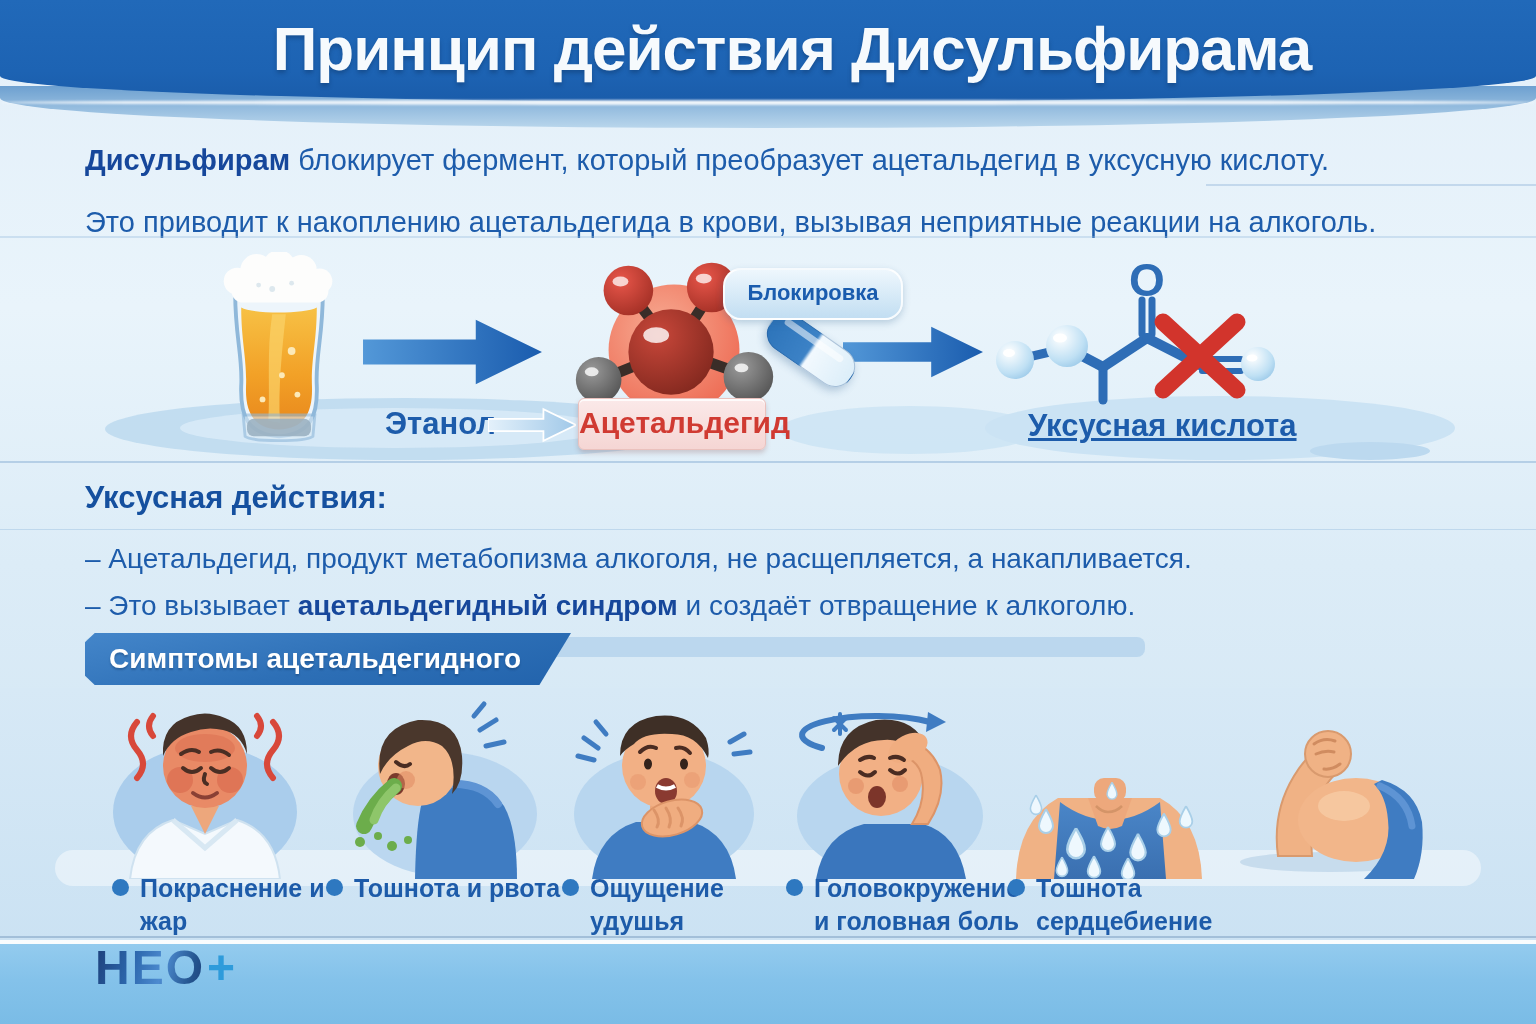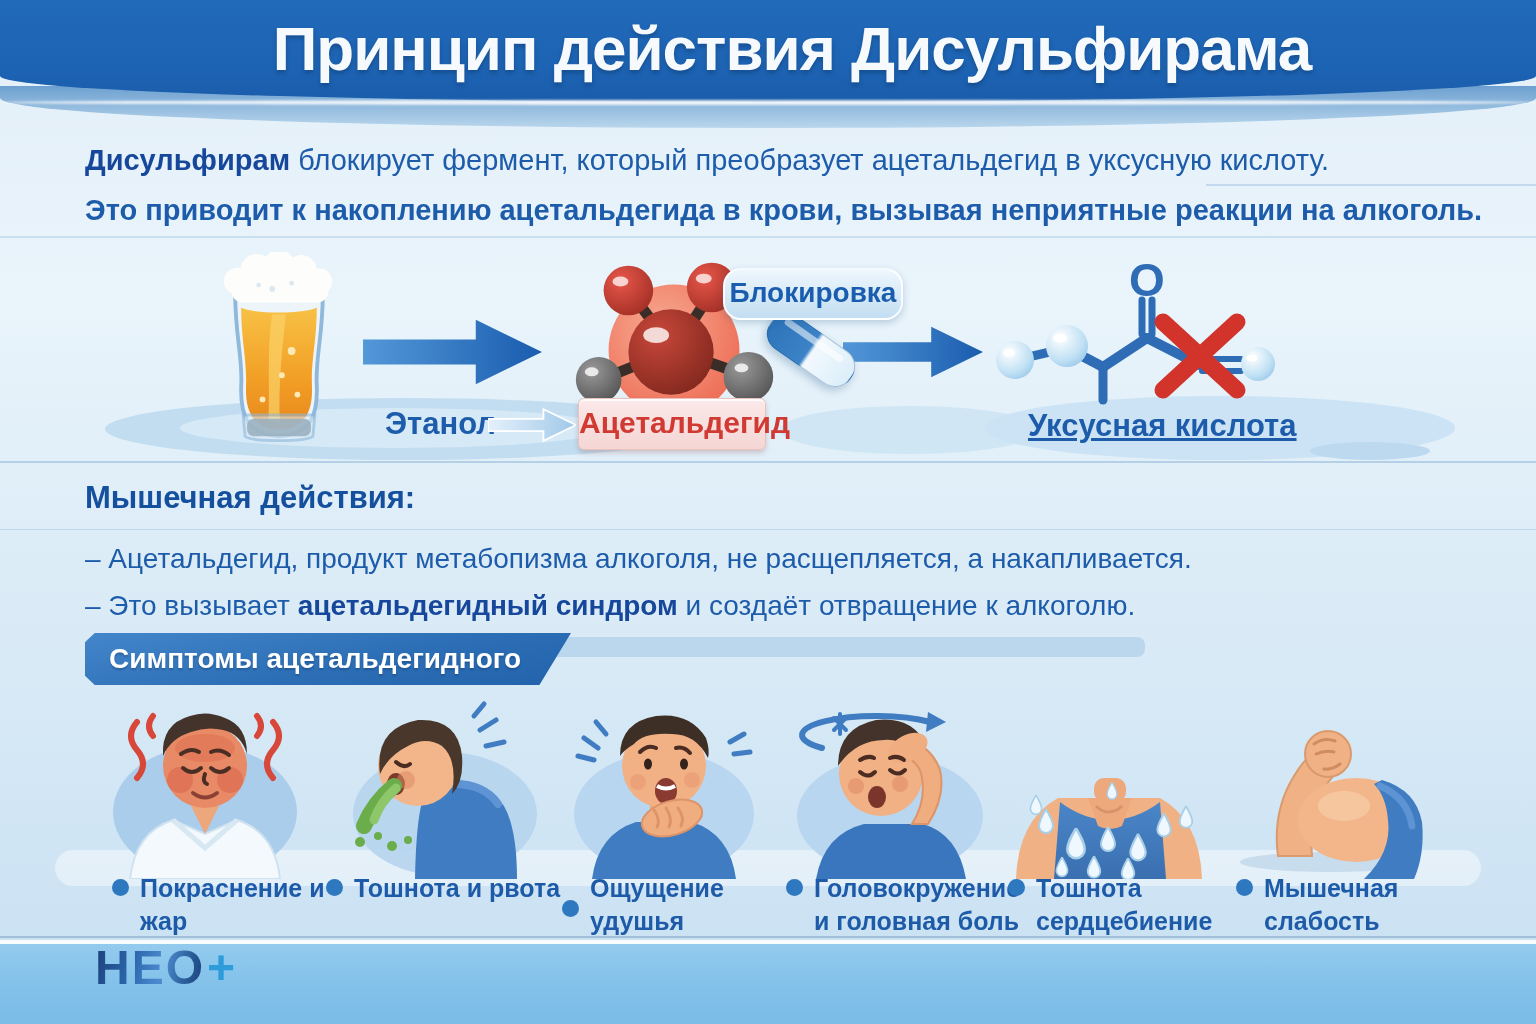--- a/index.html
+++ b/index.html
@@ -16,39 +16,39 @@
           border-radius:0 0 50% 50% / 0 0 26px 26px;}
   .band-shine{position:absolute;left:0;top:100px;width:100%;height:5px;z-index:3;
               background:#fff;opacity:.85;border-radius:50%;filter:blur(1px);}
   .title{margin:0;text-align:center;line-height:98px;font-size:62px;font-weight:700;
          color:#f6fafd;letter-spacing:-1px;text-shadow:0 3px 4px rgba(10,40,80,.35);padding-left:48px;}
 
   
   .intro-line{position:absolute;left:85px;margin:0;font-size:29px;color:#1d5cab;font-weight:500;}
   .intro-line .lead{font-weight:700;color:#16479b;}
   .line1{top:144px;}
-  .line2{top:194px;font-weight:bold;}
+  .line2{top:206px;}
   .intro-div-short{position:absolute;right:0;top:184px;width:330px;height:2px;background:rgba(150,185,220,.45);}
   .intro-div{position:absolute;left:0;top:236px;width:100%;height:2px;background:rgba(150,185,220,.35);}
 
   
   .puddle{position:absolute;border-radius:50%;z-index:1;}
   .puddle.p-left{left:105px;top:398px;width:600px;height:62px;background:#bcd9ef;opacity:.85;}
   .puddle.p-left-in{left:180px;top:408px;width:430px;height:40px;background:#d8eaf7;opacity:.9;}
   .puddle.p-mid{left:780px;top:406px;width:260px;height:48px;background:#cde4f4;opacity:.9;}
   .puddle.p-right{left:985px;top:396px;width:470px;height:64px;background:#cbe3f4;}
   .puddle.p-right2{left:1310px;top:442px;width:120px;height:18px;background:#bcd9ef;}
 
   .beer{position:absolute;left:216px;top:252px;width:126px;height:198px;z-index:2;}
   .arrow1{position:absolute;left:350px;top:318px;width:205px;height:68px;z-index:2;}
   .mol1{position:absolute;left:557px;top:250px;width:238px;height:200px;z-index:2;}
   .badge{position:absolute;left:723px;top:268px;width:176px;height:48px;z-index:4;
          background:linear-gradient(180deg,#eef7fd,#c2def2);border:2px solid rgba(255,255,255,.85);
          border-radius:18px;box-shadow:0 3px 7px rgba(40,90,140,.25);
-         text-align:center;line-height:46px;font-size:28px;font-weight:700;color:#1a5cae;}
+         text-align:center;line-height:46px;font-size:22px;font-weight:700;color:#1a5cae;}
   .capsule{position:absolute;left:762px;top:330px;width:96px;height:38px;z-index:3;
            border-radius:19px;transform:rotate(35deg);
            background:linear-gradient(90deg,#2d74ba 0%,#3c82c6 48%,#f2f9fe 52%,#dceef9 100%);
            border:1px solid rgba(30,80,140,.3);box-shadow:0 4px 8px rgba(40,90,140,.3);}
   .capsule::after{content:"";position:absolute;left:10px;top:6px;width:70px;height:7px;border-radius:4px;
                   background:rgba(255,255,255,.55);}
   .arrow2{position:absolute;left:843px;top:320px;width:140px;height:64px;z-index:2;}
   .mol2{position:absolute;left:995px;top:250px;width:300px;height:168px;z-index:2;}
 
   .lab{position:absolute;z-index:3;font-weight:700;color:#1d5cab;}
@@ -84,21 +84,21 @@
   .ground{position:absolute;left:55px;top:850px;width:1426px;height:36px;border-radius:30px;
           background:rgba(255,255,255,.45);}
   .fig{position:absolute;top:694px;z-index:2;}
   .fig.f1{left:95px;}  .fig.f2{left:330px;} .fig.f3{left:556px;}
   .fig.f4{left:778px;} .fig.f5{left:1002px;}.fig.f6{left:1218px;}
 
   .symp-label{position:absolute;top:872px;z-index:3;display:flex;align-items:flex-start;}
   .symp-label .dot{flex:0 0 17px;width:17px;height:17px;border-radius:50%;background:#2e78c0;
                    margin:7px 11px 0 0;}
   .symp-label .txt{font-size:25px;line-height:1.3;font-weight:700;color:#1d5ba9;}
-  .sl1{left:112px;width:230px;} .sl2{left:326px;width:250px;} .sl3{left:562px;width:250px;align-items:center;}
+  .sl1{left:112px;width:230px;} .sl2{left:326px;width:250px;} .sl3{left:562px;width:250px;}
   .sl4{left:786px;width:235px;} .sl5{left:1008px;width:240px;} .sl6{left:1236px;width:220px;}
 
   
   .footer-topline{position:absolute;left:0;top:936px;width:100%;height:2px;background:rgba(70,110,160,.3);}
   .footer-shine{position:absolute;left:0;top:940px;width:100%;height:4px;background:#fff;opacity:.9;filter:blur(.5px);}
   .footer{position:absolute;left:0;top:944px;width:100%;height:80px;
           background:linear-gradient(180deg,#93cbee 0%,#84c2ea 45%,#7abce6 100%);}
   .logo{position:absolute;left:95px;top:0;font-size:48px;font-weight:800;letter-spacing:2px;line-height:1;}
   .logo .neo{background:linear-gradient(105deg,#1c3e78 0%,#2c67ad 35%,#4d8bd0 60%,#24558f 85%,#1c3e78 100%);
              -webkit-background-clip:text;background-clip:text;color:transparent;}
@@ -257,21 +257,21 @@
           <stop offset="1" stop-color="#a0c8e8"></stop>
         </linearGradient>
       </defs>
     <polygon points="0,24 126,24 126,2 200,38 126,74 126,52 0,52" fill="url(#lg1)" stroke="#ffffff" stroke-width="4"></polygon>
   </svg>
   <div class="acet-box">Ацетальдегид</div>
   <span class="lab lab-acid">Уксусная кислота</span>
 
   <div class="divider-a"></div>
 
-  <h2 class="mech-head">Мышечная действия:</h2>
+  <h2 class="mech-head">Уксусная действия:</h2>
   <div class="divider-b"></div>
   <p class="bullet b1">– Ацетальдегид, продукт метабопизма алкоголя, не расщепляется, а накапливается.</p>
   <p class="bullet b2"><span>– Это вызывает </span><b>ацетальдегидный синдром</b><span> и создаёт отвращение к алкоголю.</span></p>
 
   <div class="symp-band"></div>
   <div class="ribbon-bg"></div>
   <div class="ribbon">
     <h2>Симптомы ацетальдегидного синдрома:</h2>
   </div>
   <div class="ground"></div>
@@ -436,24 +436,20 @@
     <span class="txt">Ощущение удушья</span>
   </div>
   <div class="symp-label sl4">
     <span class="dot"></span>
     <span class="txt">Головокружение и головная боль</span>
   </div>
   <div class="symp-label sl5">
     <span class="dot"></span>
     <span class="txt">Тошнота сердцебиение</span>
   </div>
-  <div class="symp-label sl6">
-    <span class="dot"></span>
-    <span class="txt">Мышечная слабость</span>
-  </div>
 
   <div class="footer-topline"></div>
   <div class="footer-shine"></div>
   <footer class="footer">
     <div class="logo"><span class="neo">НЕО</span><span class="plus">+</span></div>
   </footer>
 
 </div>
 
 </body></html>

